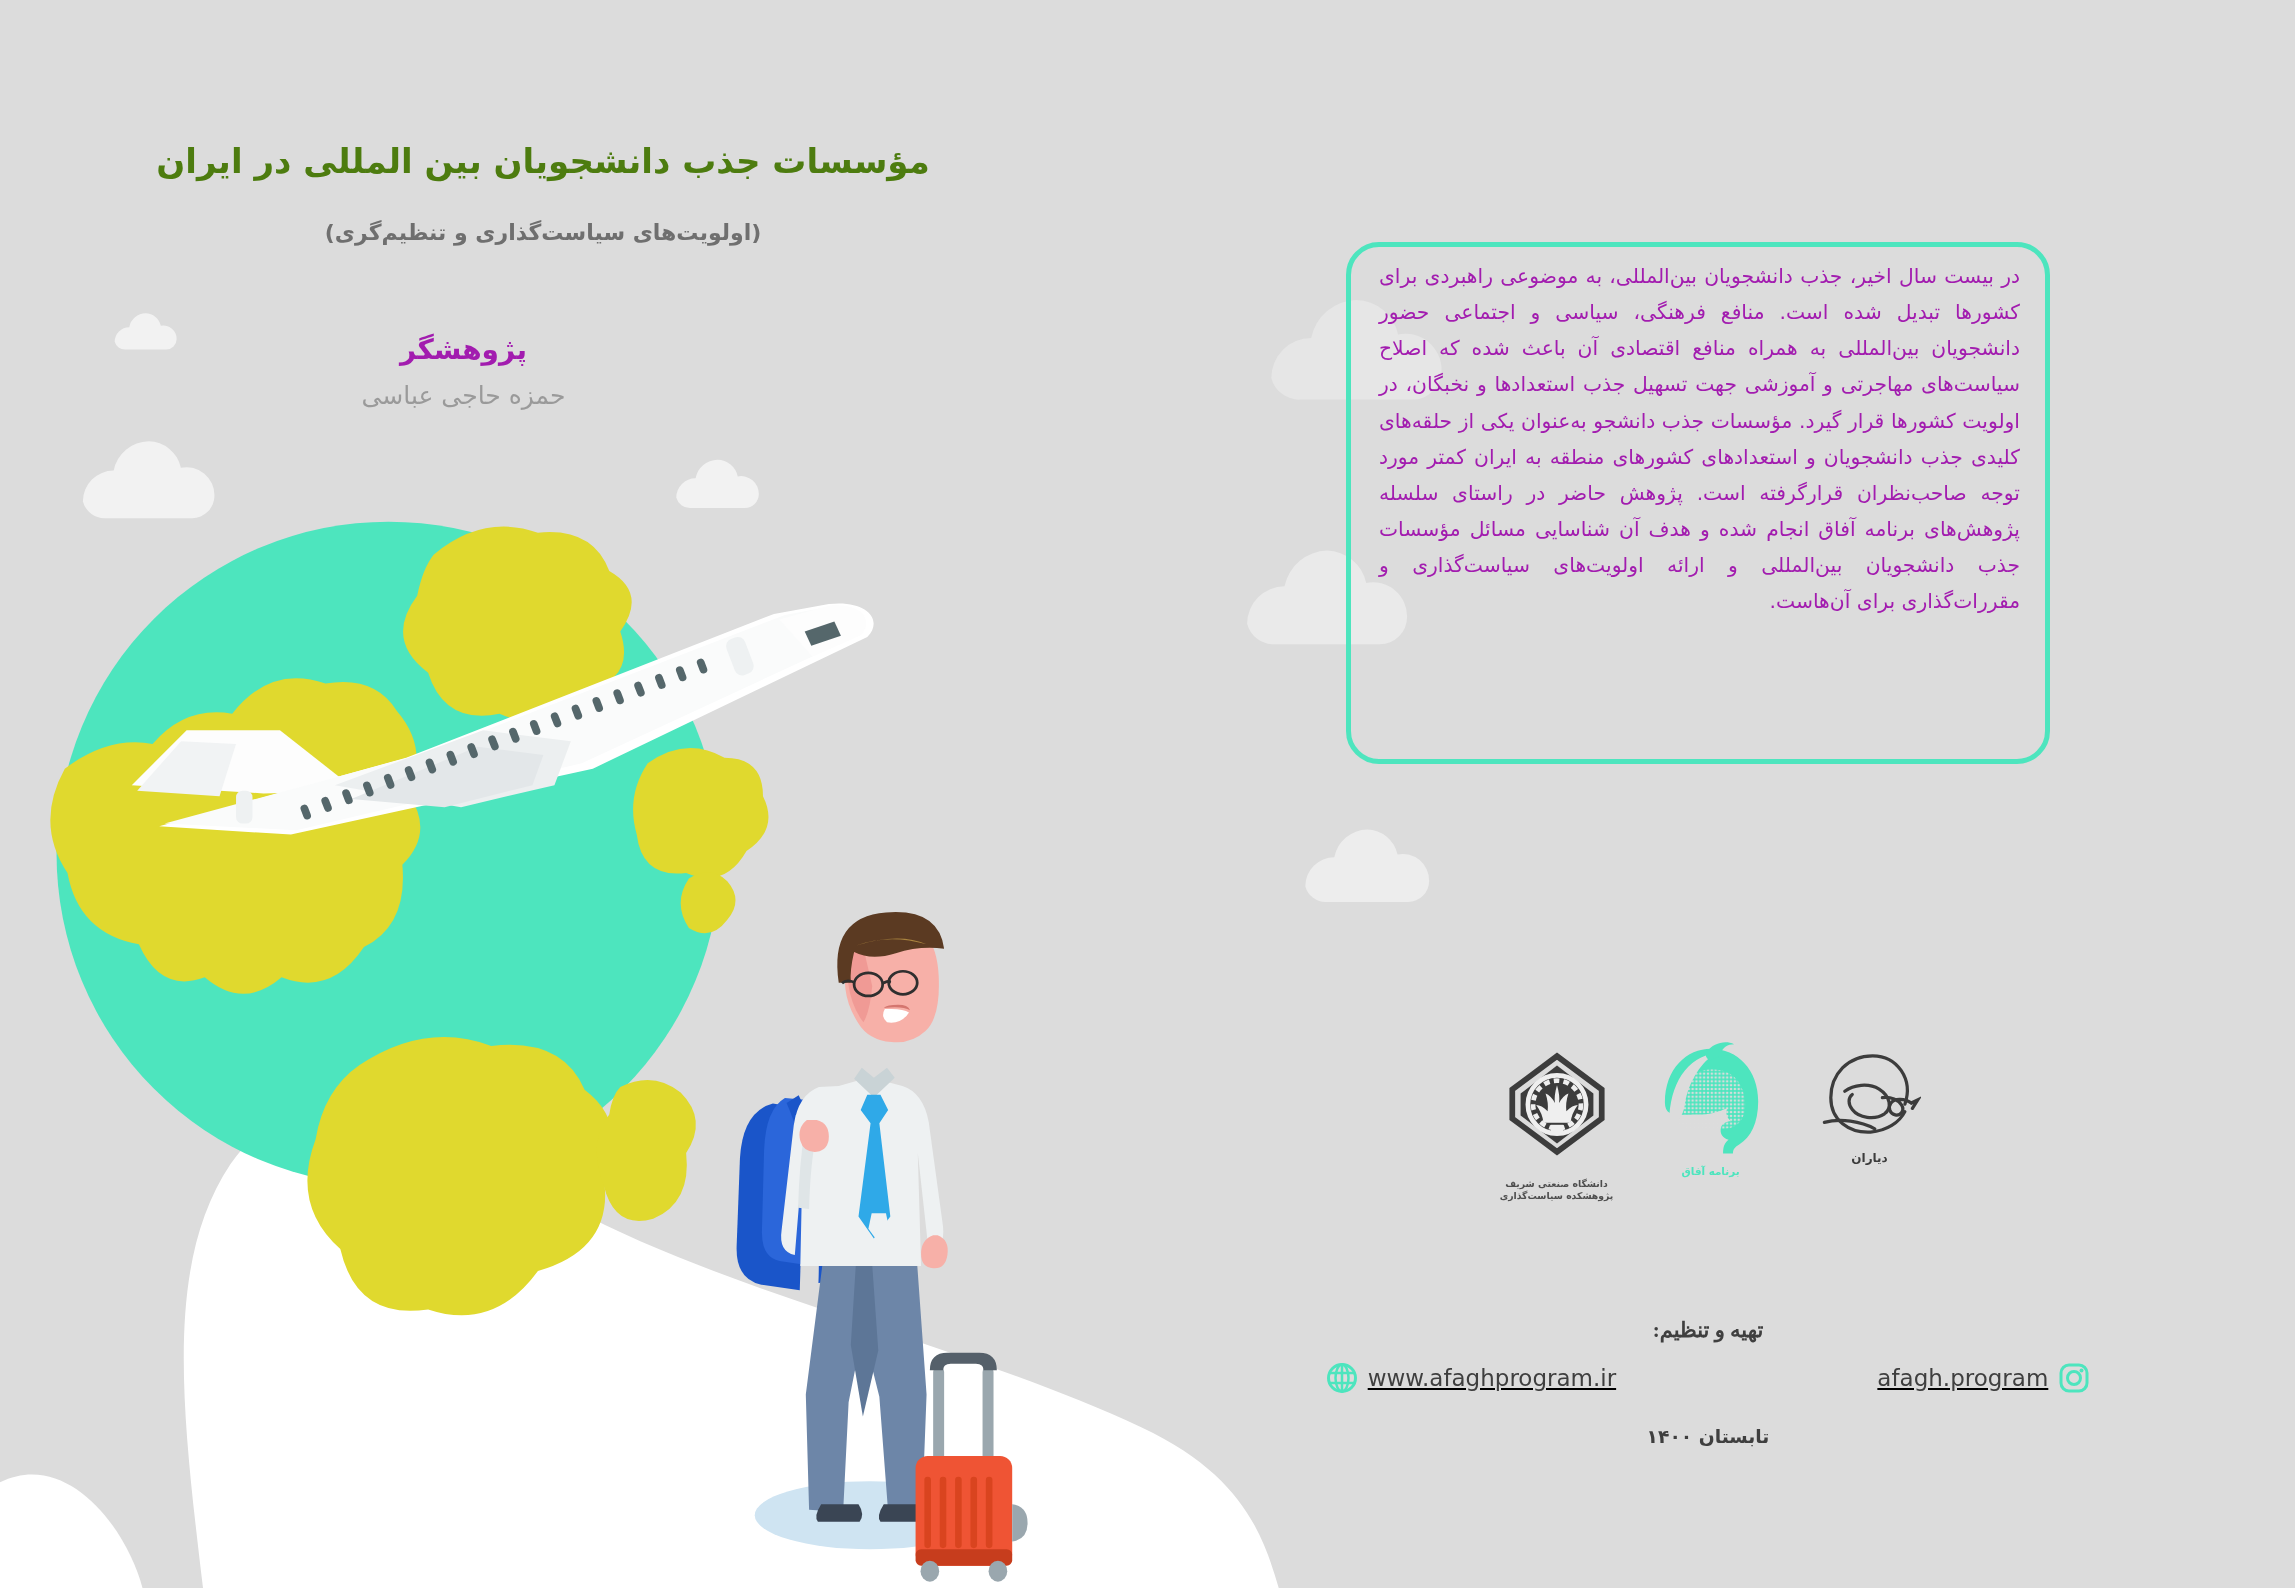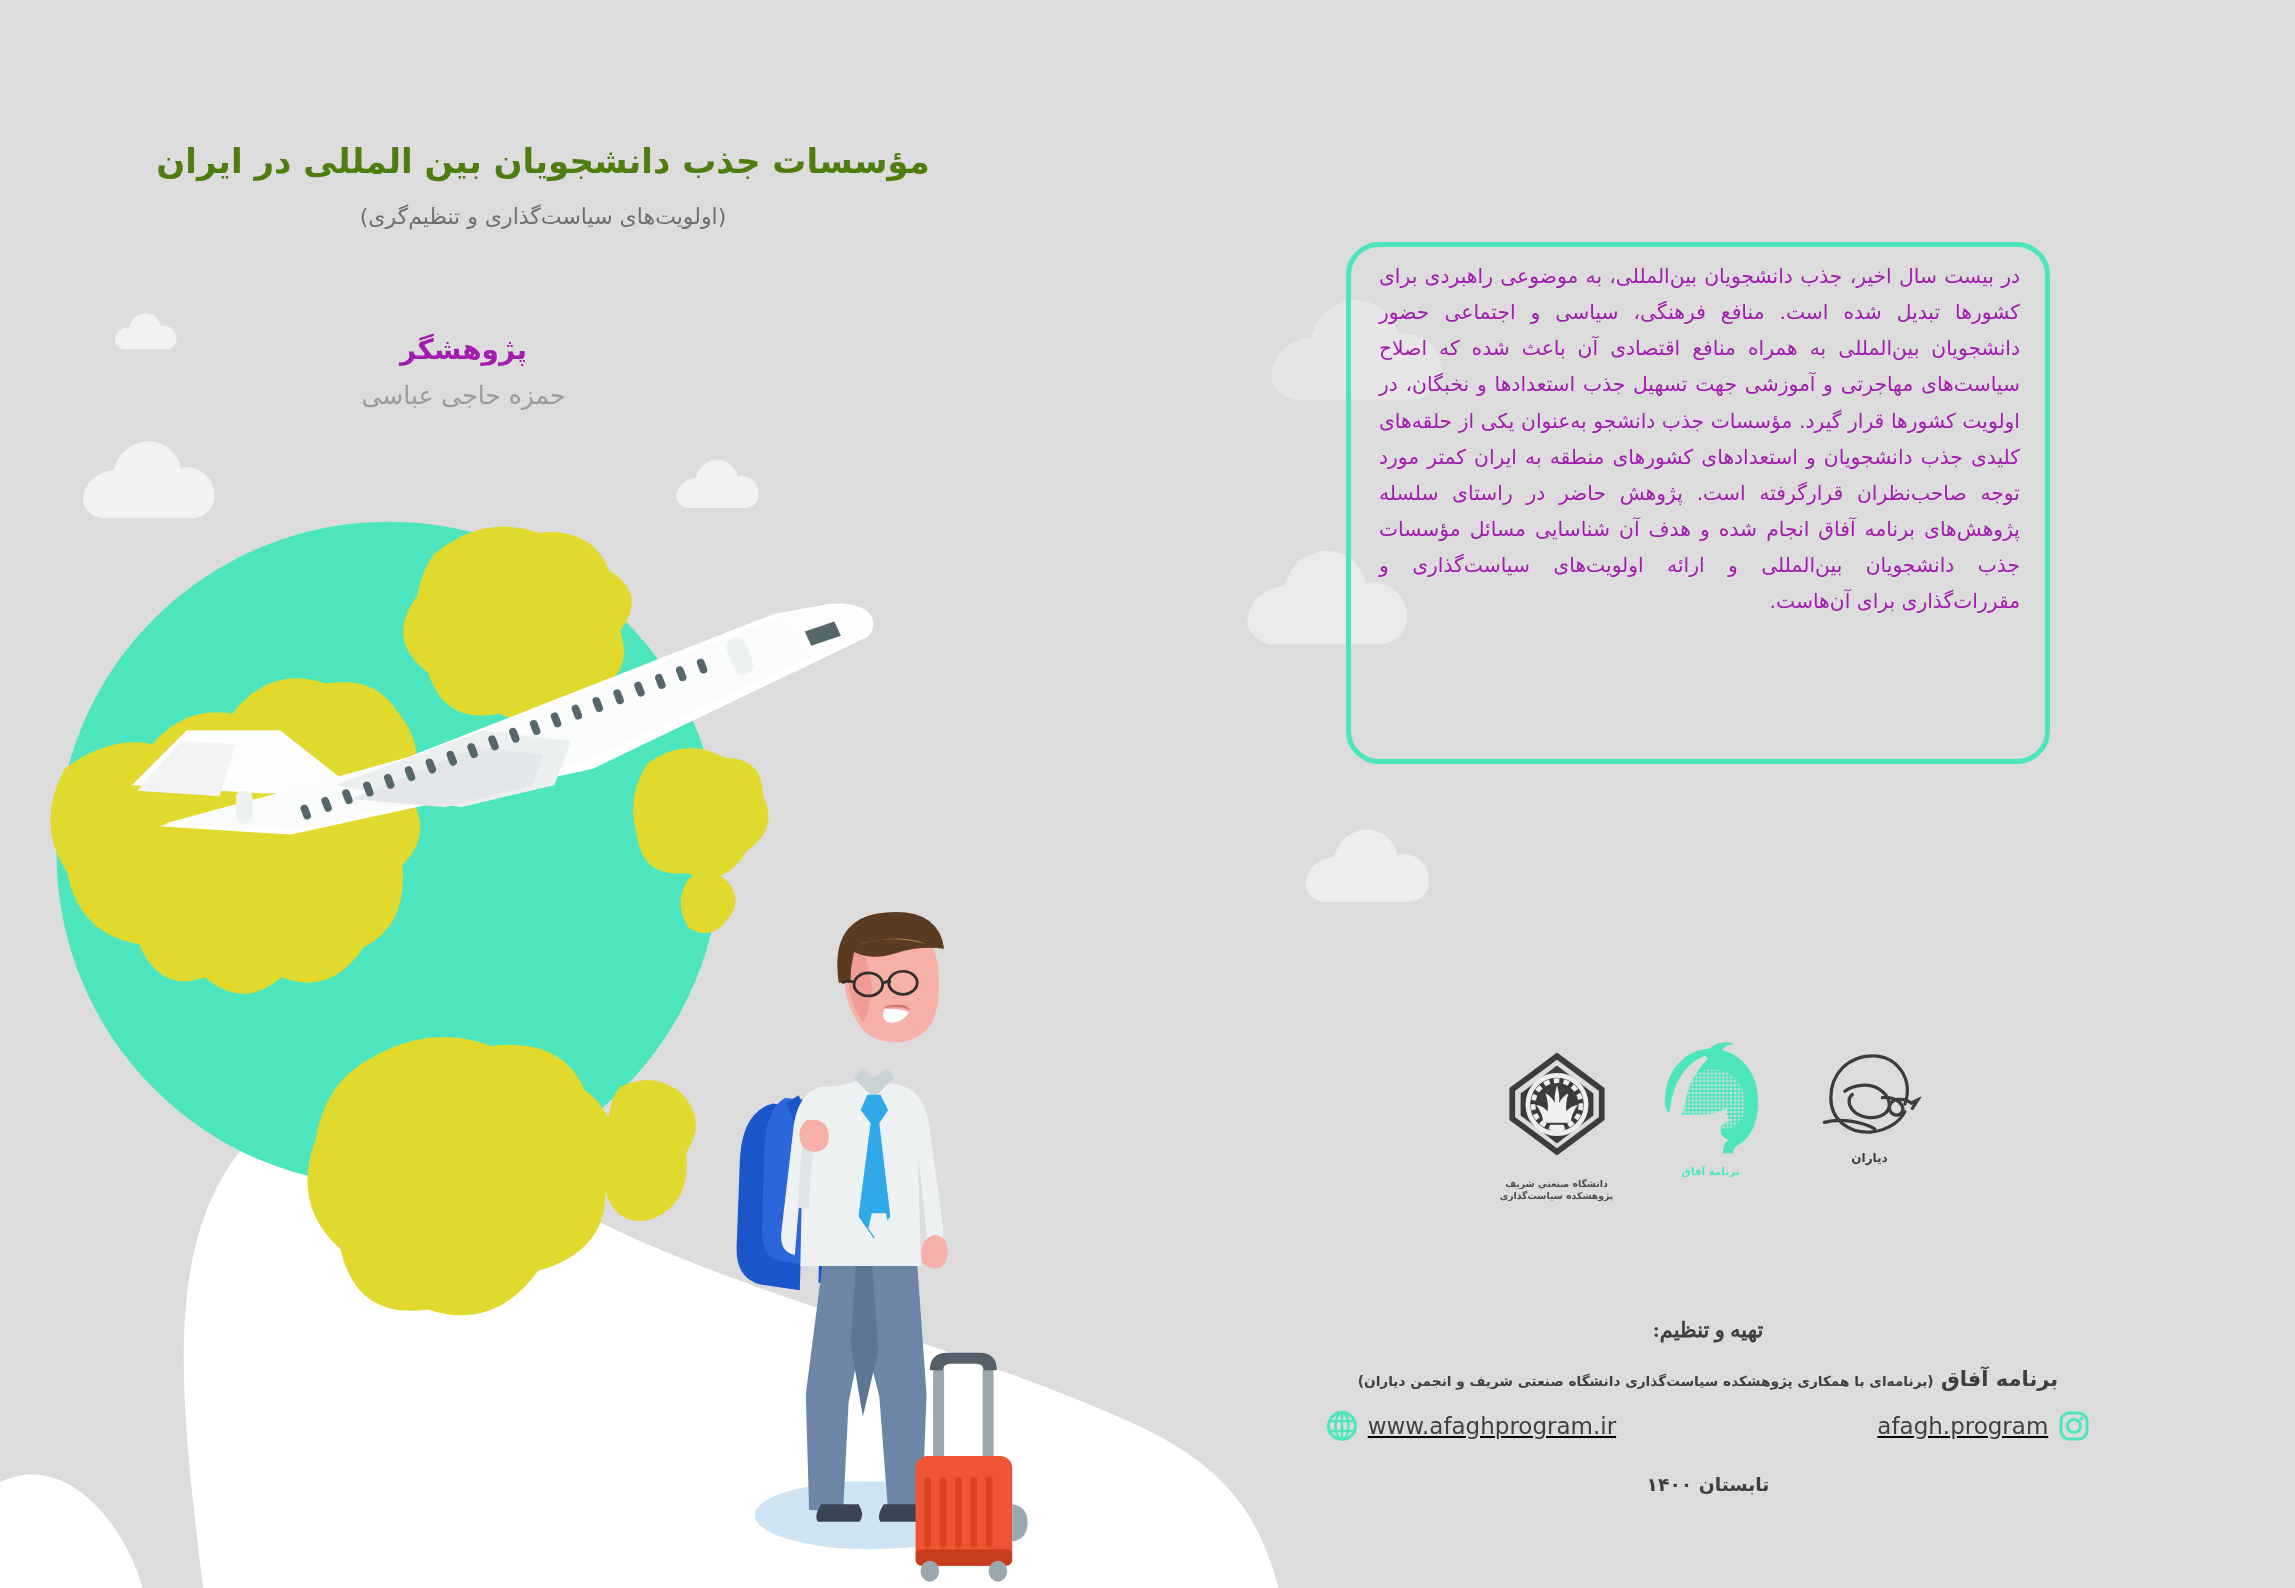--- a/index.html
+++ b/index.html
@@ -15,21 +15,21 @@
   .layer{position:absolute;inset:0;pointer-events:none;}
   svg.full{position:absolute;left:0;top:0;width:2295px;height:1589px;}
 
   
   .title-block{position:absolute;left:115px;top:140px;width:856px;text-align:center;direction:rtl;}
   .main-title{
     font-size:34px;font-weight:bold;color:#4d7c0f;letter-spacing:0px;
     line-height:1.25;white-space:nowrap;
   }
   .sub-title{
-    margin-top:20px;font-size:22px;font-weight:normal;color:#6f6f6f;
+    margin-top:36px;font-size:22px;font-weight:bold;color:#6f6f6f;
     line-height:1.3;white-space:nowrap;
   }
   .researcher-block{position:absolute;left:115px;top:329px;width:697px;text-align:center;direction:rtl;}
   .researcher-role{font-size:28px;font-weight:bold;color:#a21caf;line-height:1.5;}
   .researcher-name{font-size:25px;font-weight:normal;color:#9a9a9a;line-height:1.5;margin-top:5.5px;}
 
   
   .abstract-box{
     position:absolute;left:1346px;top:242px;width:704px;height:522px;
     border:5px solid #4de5be;border-radius:33px;box-sizing:border-box;
@@ -300,24 +300,20 @@
         </g>
       </svg>
       <div class="logo-caption">
         <div>دیاران</div>
       </div>
     </div>
   </div>
 
   <div class="footer">
     <div class="footer-label">تهیه و تنظیم:</div>
-    <div class="footer-org">
-      <span>برنامه آفاق</span>
-      <span class="small">(برنامه‌ای با همکاری پژوهشکده سیاست‌گذاری دانشگاه صنعتی شریف و انجمن دیاران)</span>
-    </div>
     <div class="footer-links">
 
       <div class="link-item">
         <svg class="ic" viewBox="0 0 64 64">
           <circle cx="32" cy="32" r="27" fill="none" stroke="#4de5be" stroke-width="6"></circle>
           <ellipse cx="32" cy="32" rx="13" ry="27" fill="none" stroke="#4de5be" stroke-width="5"></ellipse>
           <line x1="6" y1="22" x2="58" y2="22" stroke="#4de5be" stroke-width="5"></line>
           <line x1="6" y1="42" x2="58" y2="42" stroke="#4de5be" stroke-width="5"></line>
           <line x1="32" y1="5" x2="32" y2="59" stroke="#4de5be" stroke-width="5"></line>
         </svg>

